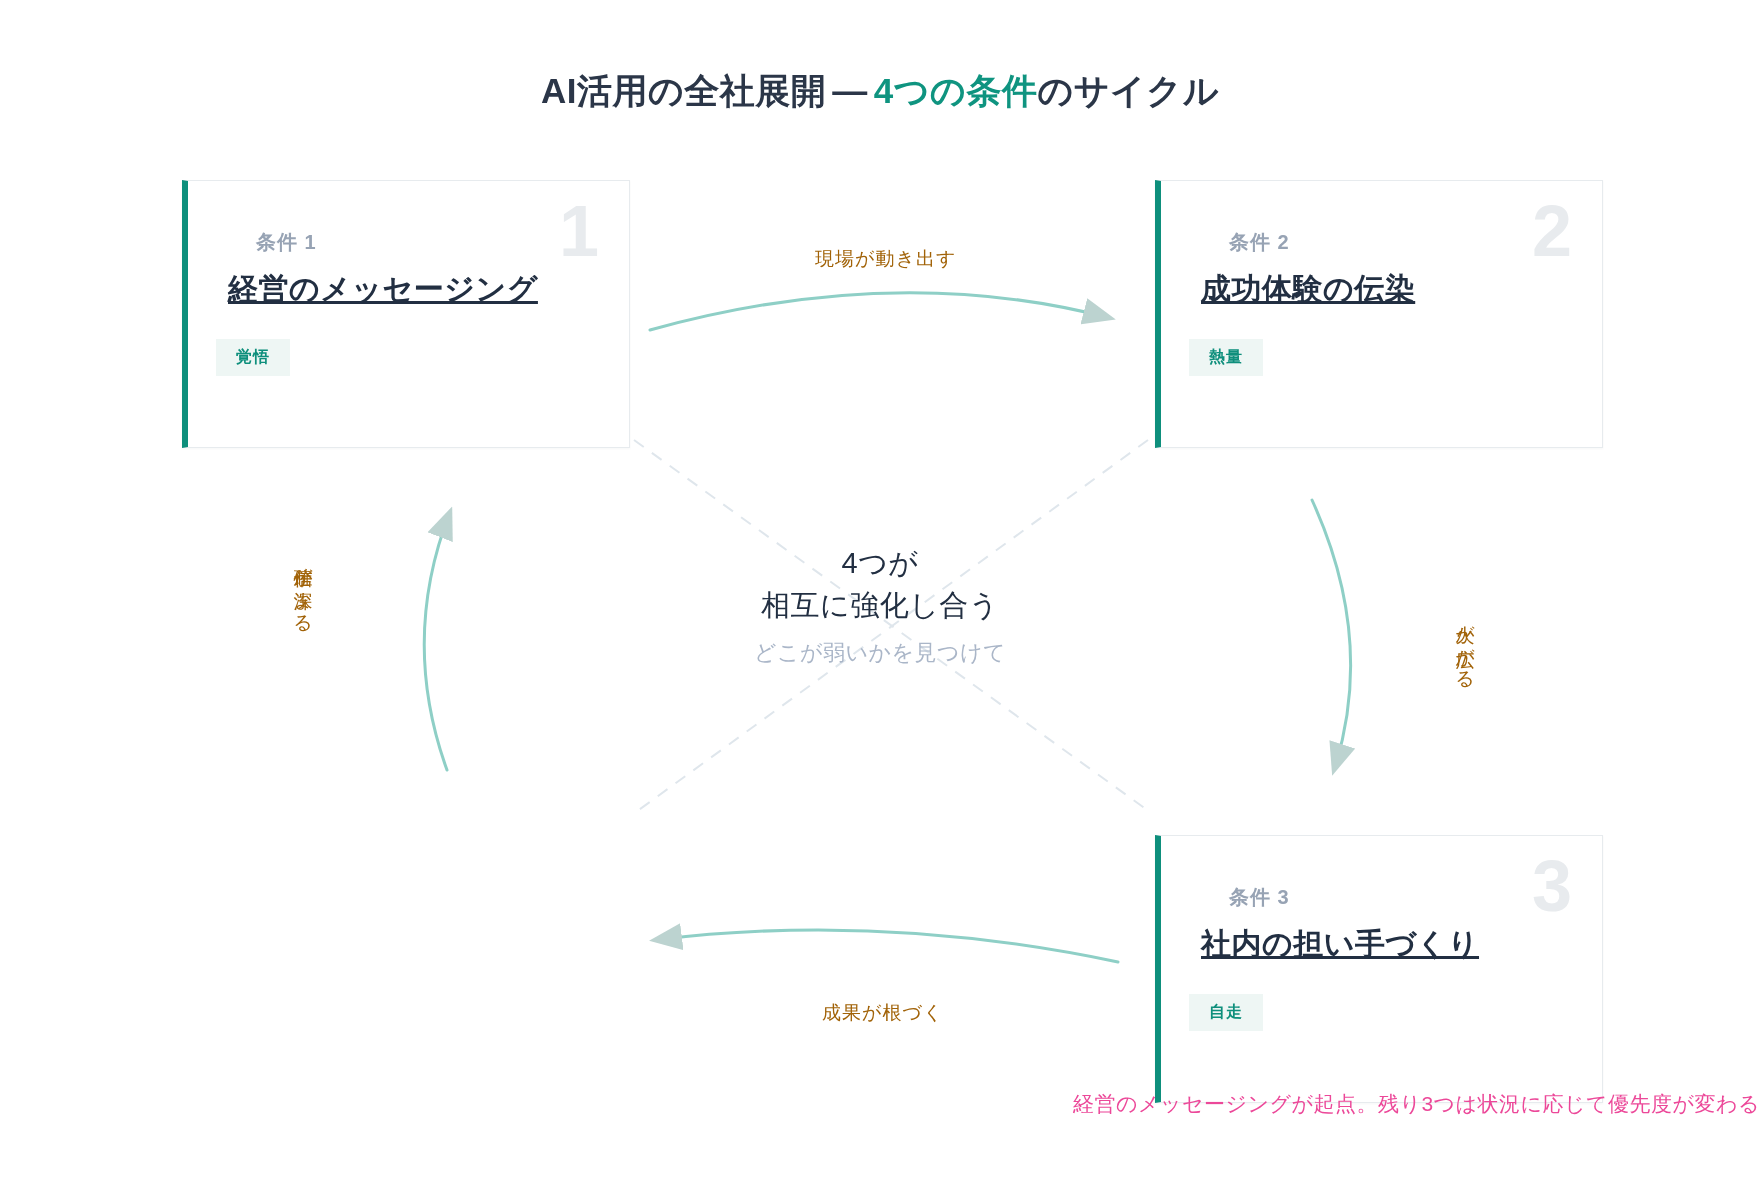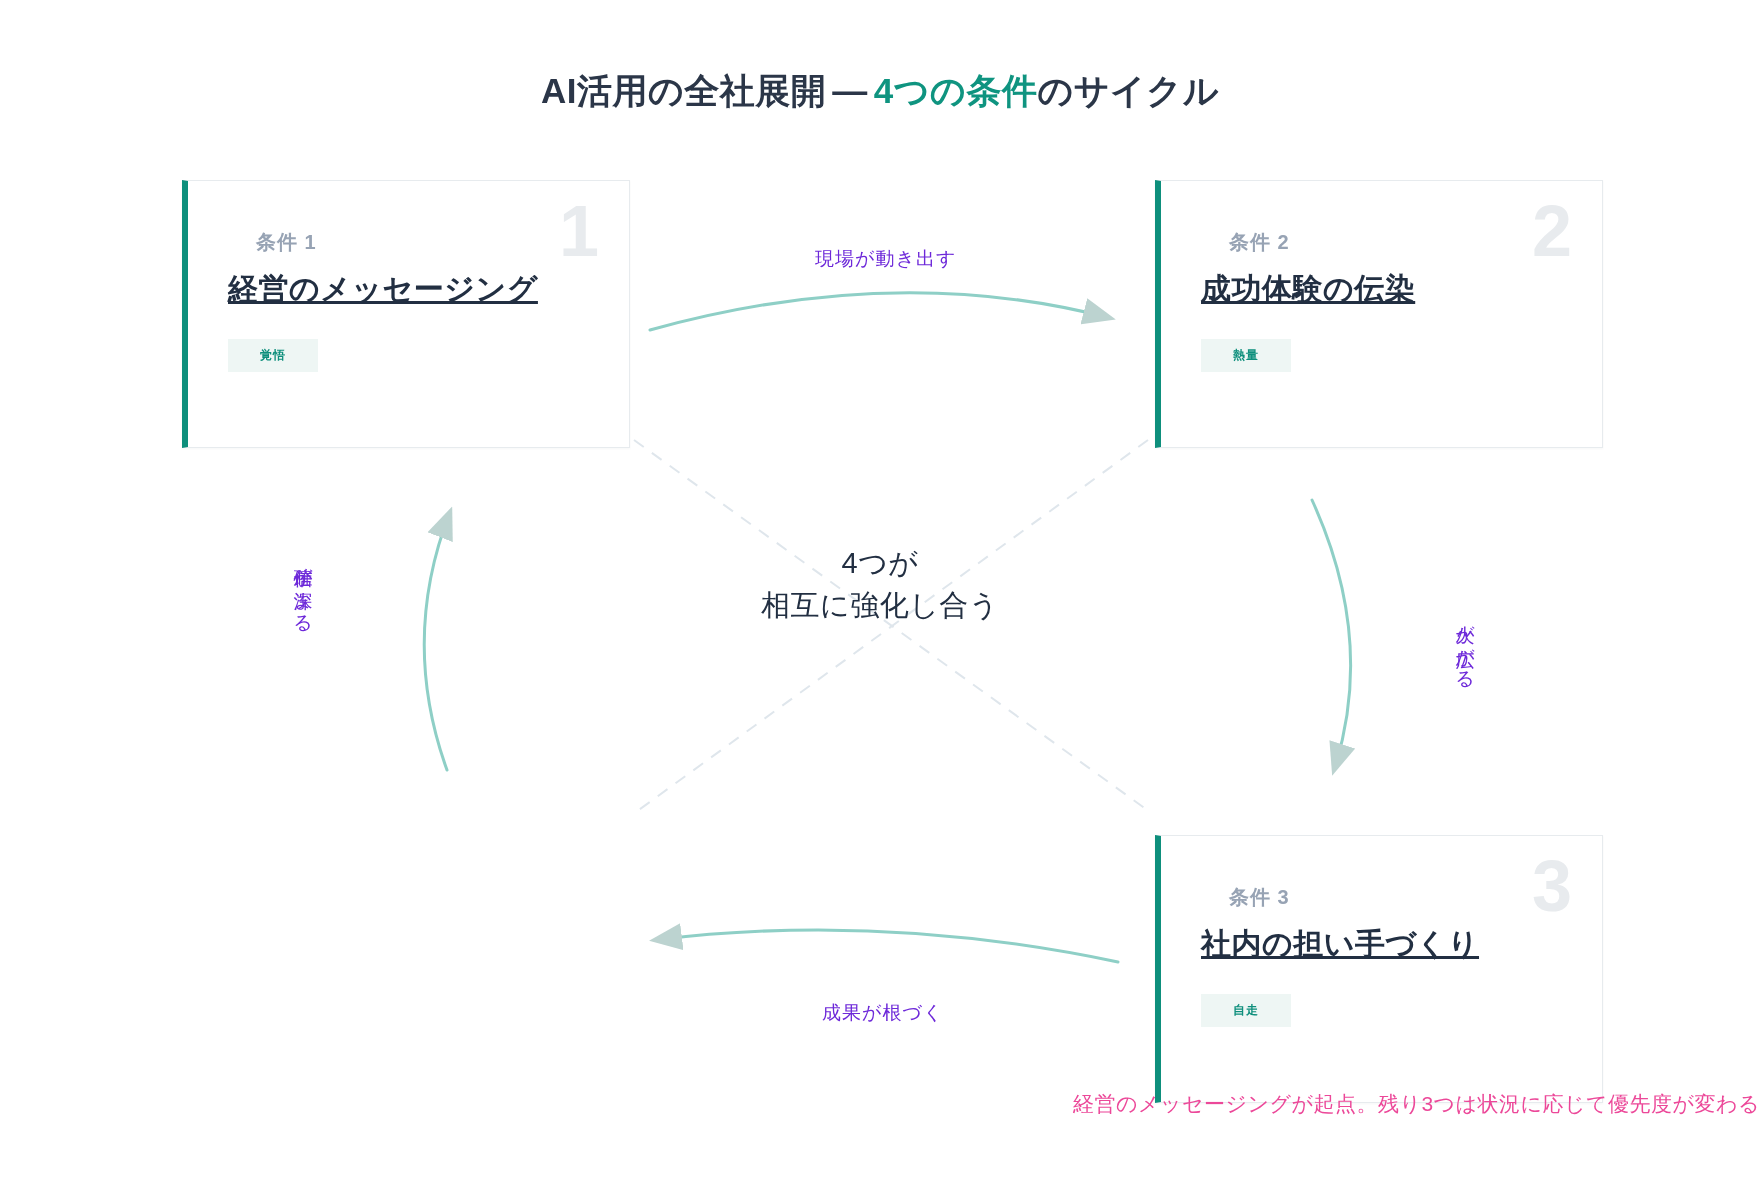--- a/index.html
+++ b/index.html
@@ -78,43 +78,43 @@
     top: 88px;
     font-size: 30px;
     font-weight: bold;
     color: #222f42;
     letter-spacing: 0.5px;
     white-space: nowrap;
     text-decoration: underline;
   }
   .card .tag {
     position: absolute;
-    left: 40px;
+    left: 28px;
     top: 158px;
     background: #eef6f4;
     color: #0e8f7c;
-    font-size: 12px;
-    font-weight: bold;
-    padding: 8px 32px;
+    font-size: 16px;
+    font-weight: bold;
+    padding: 8px 20px;
     letter-spacing: 1px;
   }
 
   
   .overlay {
     position: absolute;
     left: 0; top: 0;
     width: 1760px; height: 1200px;
     pointer-events: none;
   }
 
   
   .edge-label {
     position: absolute;
     font-size: 19px;
-    color: #6d28d9;
+    color: #a16207;
     letter-spacing: 1px;
     white-space: nowrap;
     text-align: center;
   }
   .edge-top    { left: 815px; top: 246px; }
   .edge-bottom { left: 822px; top: 1000px; }
   .edge-left {
     left: 290px; top: 588px;
     writing-mode: vertical-rl;
     text-orientation: upright;
@@ -224,17 +224,18 @@
 
 
   <div class="edge-label edge-top">現場が動き出す</div>
   <div class="edge-label edge-right">火が広がる</div>
   <div class="edge-label edge-bottom">成果が根づく</div>
   <div class="edge-label edge-left">確信が深まる</div>
 
   <div class="center">
     <div class="line">4つが</div>
     <div class="line">相互に強化し合う</div>
+    <div class="sub">どこが弱いかを見つけて</div>
   </div>
 
   <div class="footer">経営のメッセージングが起点。残り3つは状況に応じて優先度が変わる</div>
 
 </div>
 
 </body></html>

